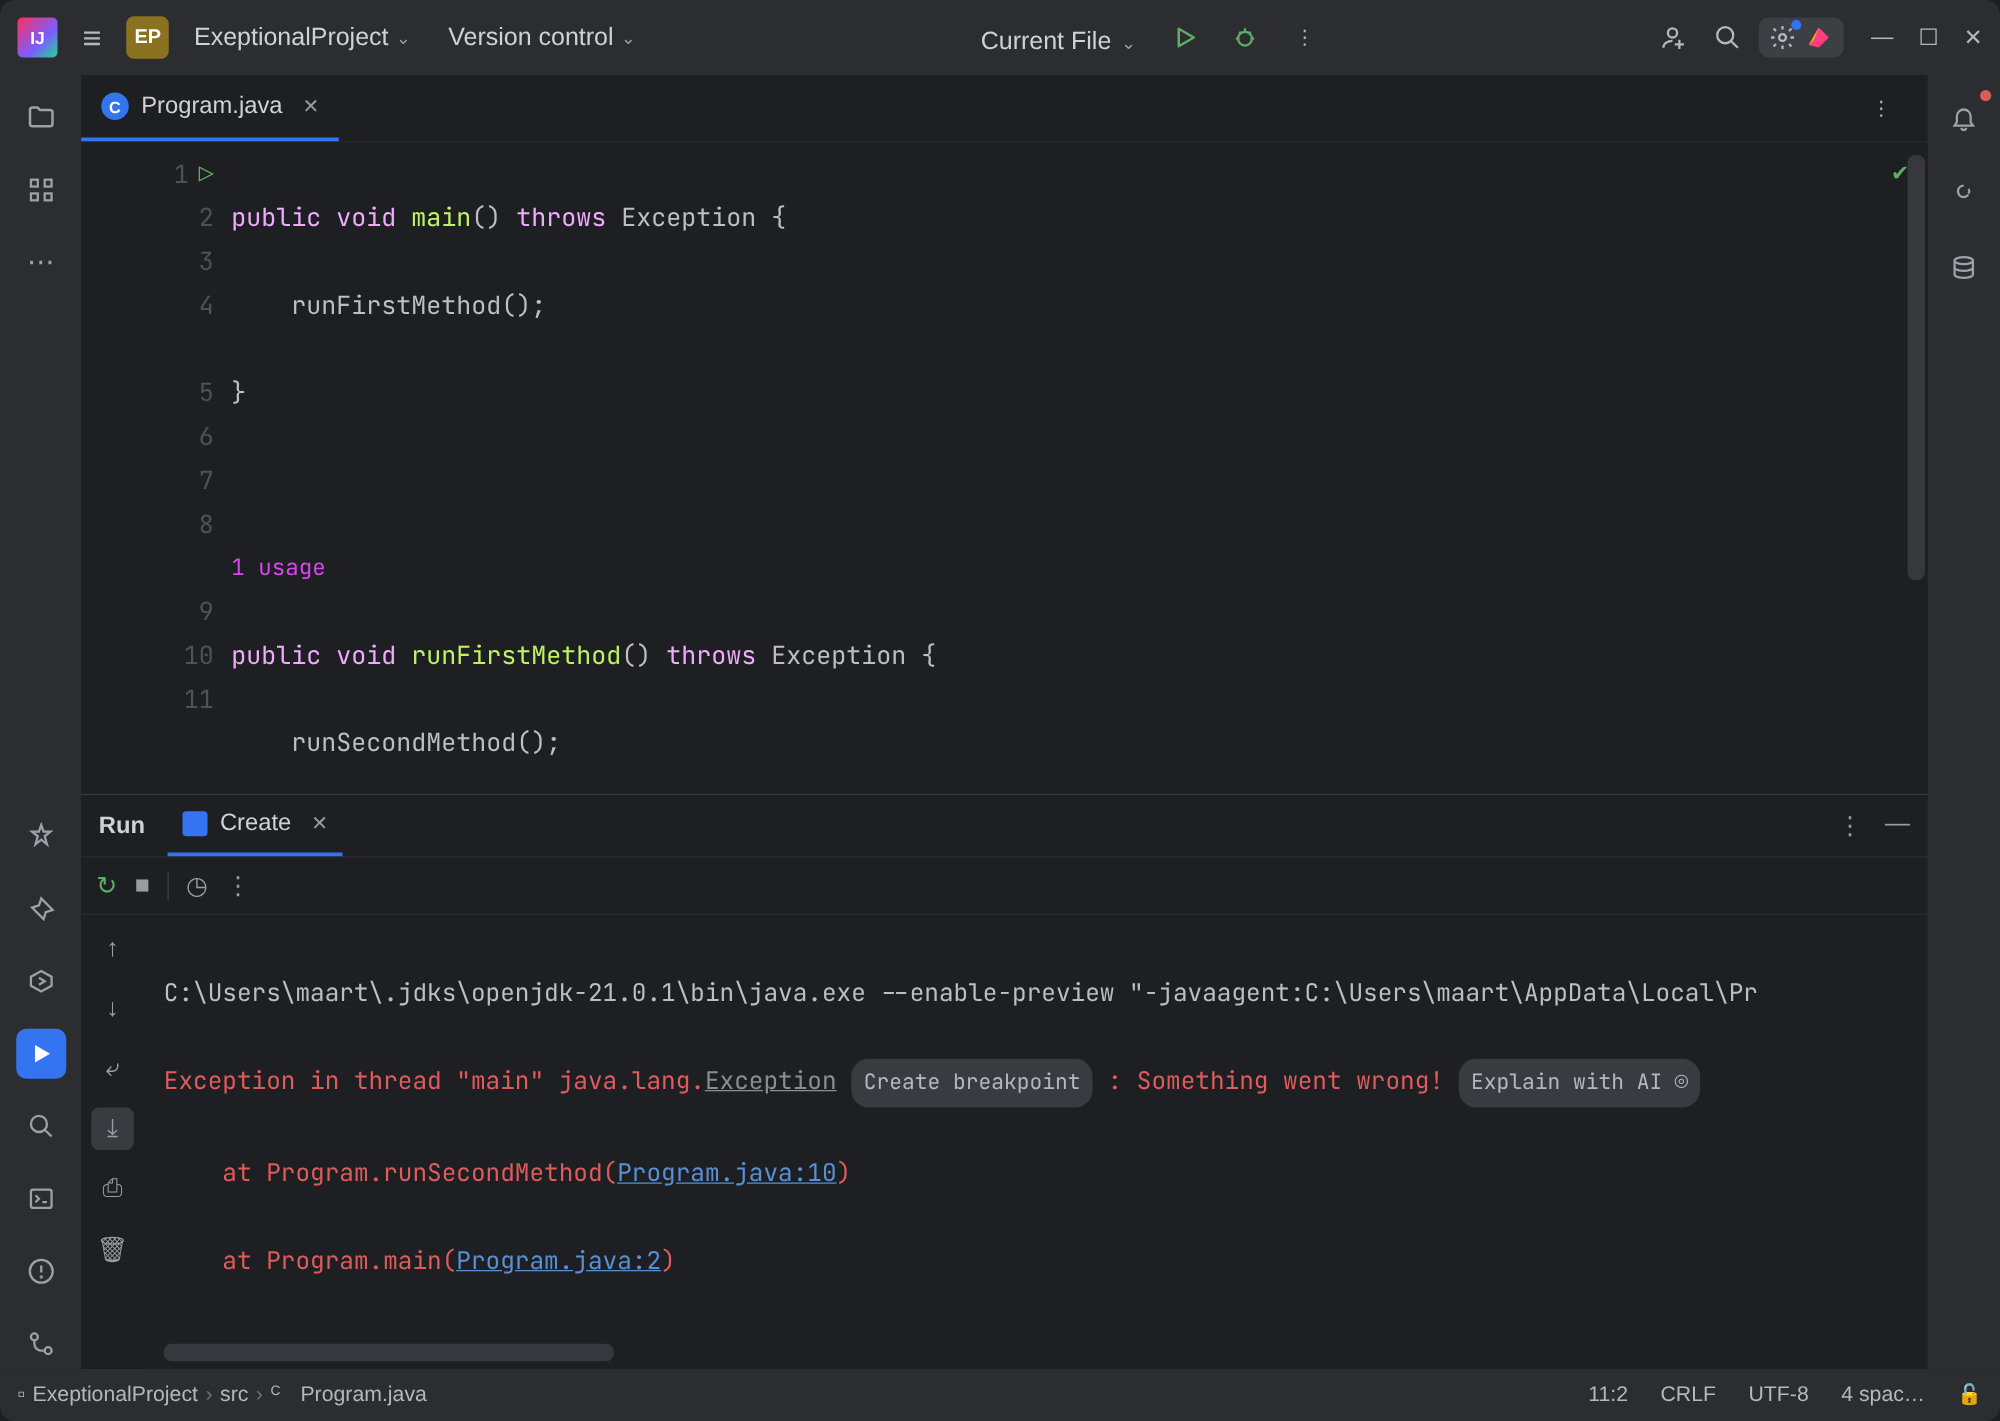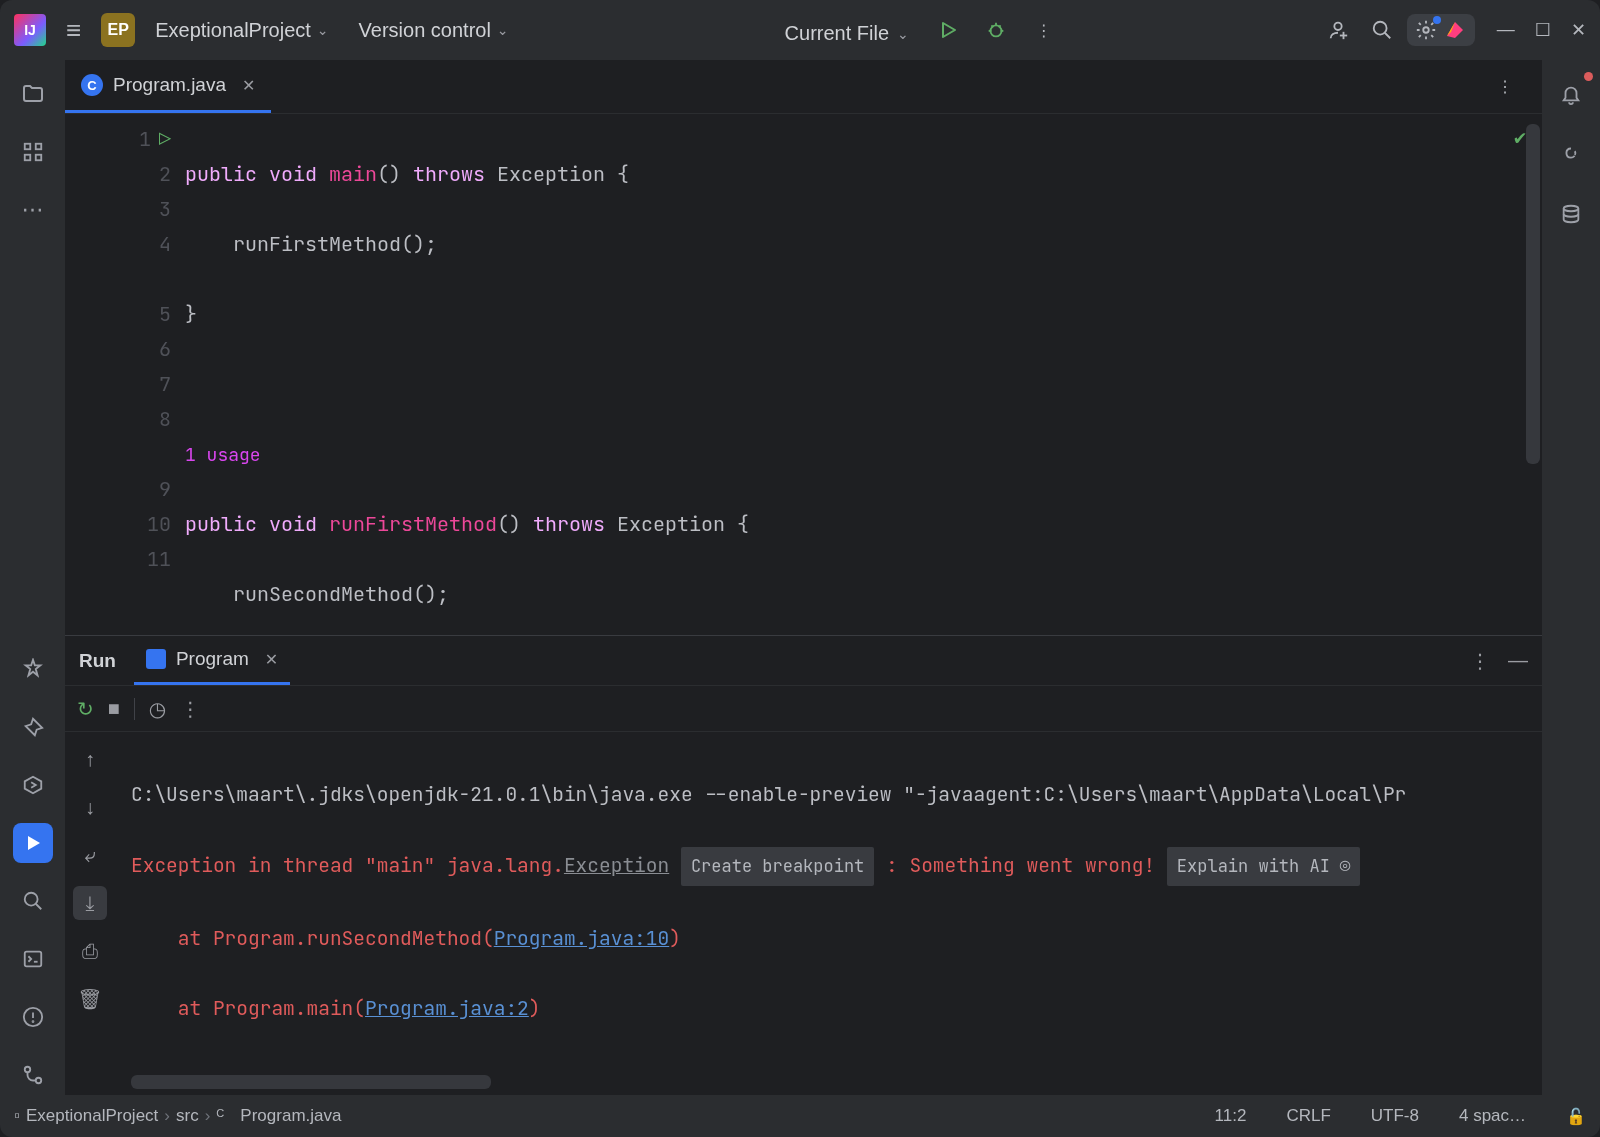--- a/index.html
+++ b/index.html
@@ -51,21 +51,21 @@
 .tab-close { color:#9a9ca2; font-size:16px; cursor:pointer; margin-left:6px;}
 .ed-tabs-right { margin-left:auto; padding-right:18px;}
 
 .editor-body { flex:1; display:flex; background:#1e1f22; font-family:"JetBrains Mono",Consolas,monospace; font-size:20px; position:relative; min-height:0;}
 .gutter { width:120px; color:#4f5158; text-align:right; padding:8px 14px 0 0; line-height:35px; user-select:none;}
 .gutter-line { height:35px; display:flex; justify-content:flex-end; align-items:center; gap:8px;}
 .run-gutter { color:#5fad65;}
 .code-area { flex:1; padding:8px 0 0 0; line-height:35px; white-space:pre; overflow:hidden;}
 .code-line { height:35px;}
 .kw { color:#f0abfc;}
-.mtd { color:#ec4899;}
+.mtd { color:#bef264;}
 .hint { color:#d946ef; font-size:18px;}
 .check-icon { position:absolute; top:10px; right:16px; color:#5fad65; font-size:20px;}
 .ed-scrollbar { position:absolute; right:2px; top:10px; width:14px; height:340px; background:#36383d; border-radius:6px;}
 
 .run-panel { height:460px; background:#1e1f22; display:flex; flex-direction:column; border-top:1px solid #393b40;}
 .run-panel-header { height:50px; display:flex; align-items:center; padding:0 14px; border-bottom:1px solid #2b2d30;}
 .run-title { color:#d0d2d6; font-size:19px; font-weight:700; margin-right:18px;}
 .run-tab { display:flex; align-items:center; gap:10px; height:100%; padding:0 12px; border-bottom:3px solid #3574f0; color:#d0d2d6; font-size:19px;}
 .run-tab-icon { width:20px; height:20px; background:#3574f0; border-radius:3px; display:flex; align-items:center; justify-content:center;}
 .run-header-right { margin-left:auto; display:flex; gap:18px; color:#9a9ca2; font-size:20px;}
@@ -76,31 +76,31 @@
 
 .run-content { flex:1; display:flex; min-height:0;}
 .run-left-tools { width:50px; background:#1e1f22; display:flex; flex-direction:column; align-items:center; padding-top:10px; gap:14px;}
 .run-ltool { color:#9a9ca2; cursor:pointer; font-size:20px; width:34px; height:34px; display:flex; align-items:center; justify-content:center; border-radius:6px;}
 .run-ltool.active { background:#393b40;}
 .console { flex:1; padding:10px 16px; font-family:"JetBrains Mono",Consolas,monospace; font-size:19.5px; line-height:35px; white-space:pre; overflow:hidden; position:relative;}
 .cons-cmd { color:#bcbec4;}
 .cons-err { color:#e05b5b;}
 .cons-link { color:#5990d4; text-decoration:underline; cursor:pointer;}
 .cons-exc { color:#8a8d93; text-decoration:underline;}
-.pill { background:#393b40; color:#b4b7bd; padding:2px 10px; border-radius:2px; font-size:17px; text-decoration:none; display:inline-block; cursor:pointer;}
+.pill { background:#393b40; color:#b4b7bd; padding:2px 10px; border-radius:14px; font-size:17px; text-decoration:none; display:inline-block; cursor:pointer;}
 .console-hscroll { position:absolute; left:16px; bottom:6px; height:14px; width:360px; background:#36383d; border-radius:6px;}
 
 .right-rail { width:58px; background:#2b2d30; display:flex; flex-direction:column; align-items:center; padding-top:14px; gap:20px;}
 .bell-wrap { position:relative;}
 .red-dot { position:absolute; top:-2px; right:-2px; width:9px; height:9px; background:#db5c5c; border-radius:50%;}
 
 .status-bar { height:42px; background:#2b2d30; display:flex; align-items:center; padding:0 14px; font-size:17px; color:#b4b7bd;}
 .crumbs { display:flex; align-items:center; gap:6px;}
 .crumb-sep { color:#6f737a;}
-.status-right { margin-left:auto; display:flex; gap:40px; align-items:center;justify-content:center;}
+.status-right { margin-left:auto; display:flex; gap:26px; align-items:center;justify-content:center;}
 .lock-icon { font-size:16px;}
 
 svg { display:block; }
 </style>
 </head>
 <body>
 
 <div class="titlebar">
   <div class="titlebar-left">
     <div class="app-icon">IJ</div>
@@ -312,21 +312,21 @@
 
     <div class="run-panel">
       <div class="run-panel-header">
         <span class="run-title">Run</span>
         <div class="run-tab">
           <span class="run-tab-icon">
               <svg width="12" height="12" viewBox="0 0 12 12">
                 <rect width="12" height="12" fill="#3574f0"></rect>
               </svg>
             </span>
-          <span>Program</span>
+          <span>Create</span>
           <span class="tab-close">✕</span>
         </div>
         <div class="run-header-right">
           <span style="cursor:pointer">⋮</span>
           <span style="cursor:pointer">—</span>
         </div>
       </div>
       <div class="run-toolbar">
         <span class="run-tool-btn" style="color:#5fad65">↻</span>
         <span class="run-tool-btn">■</span>

